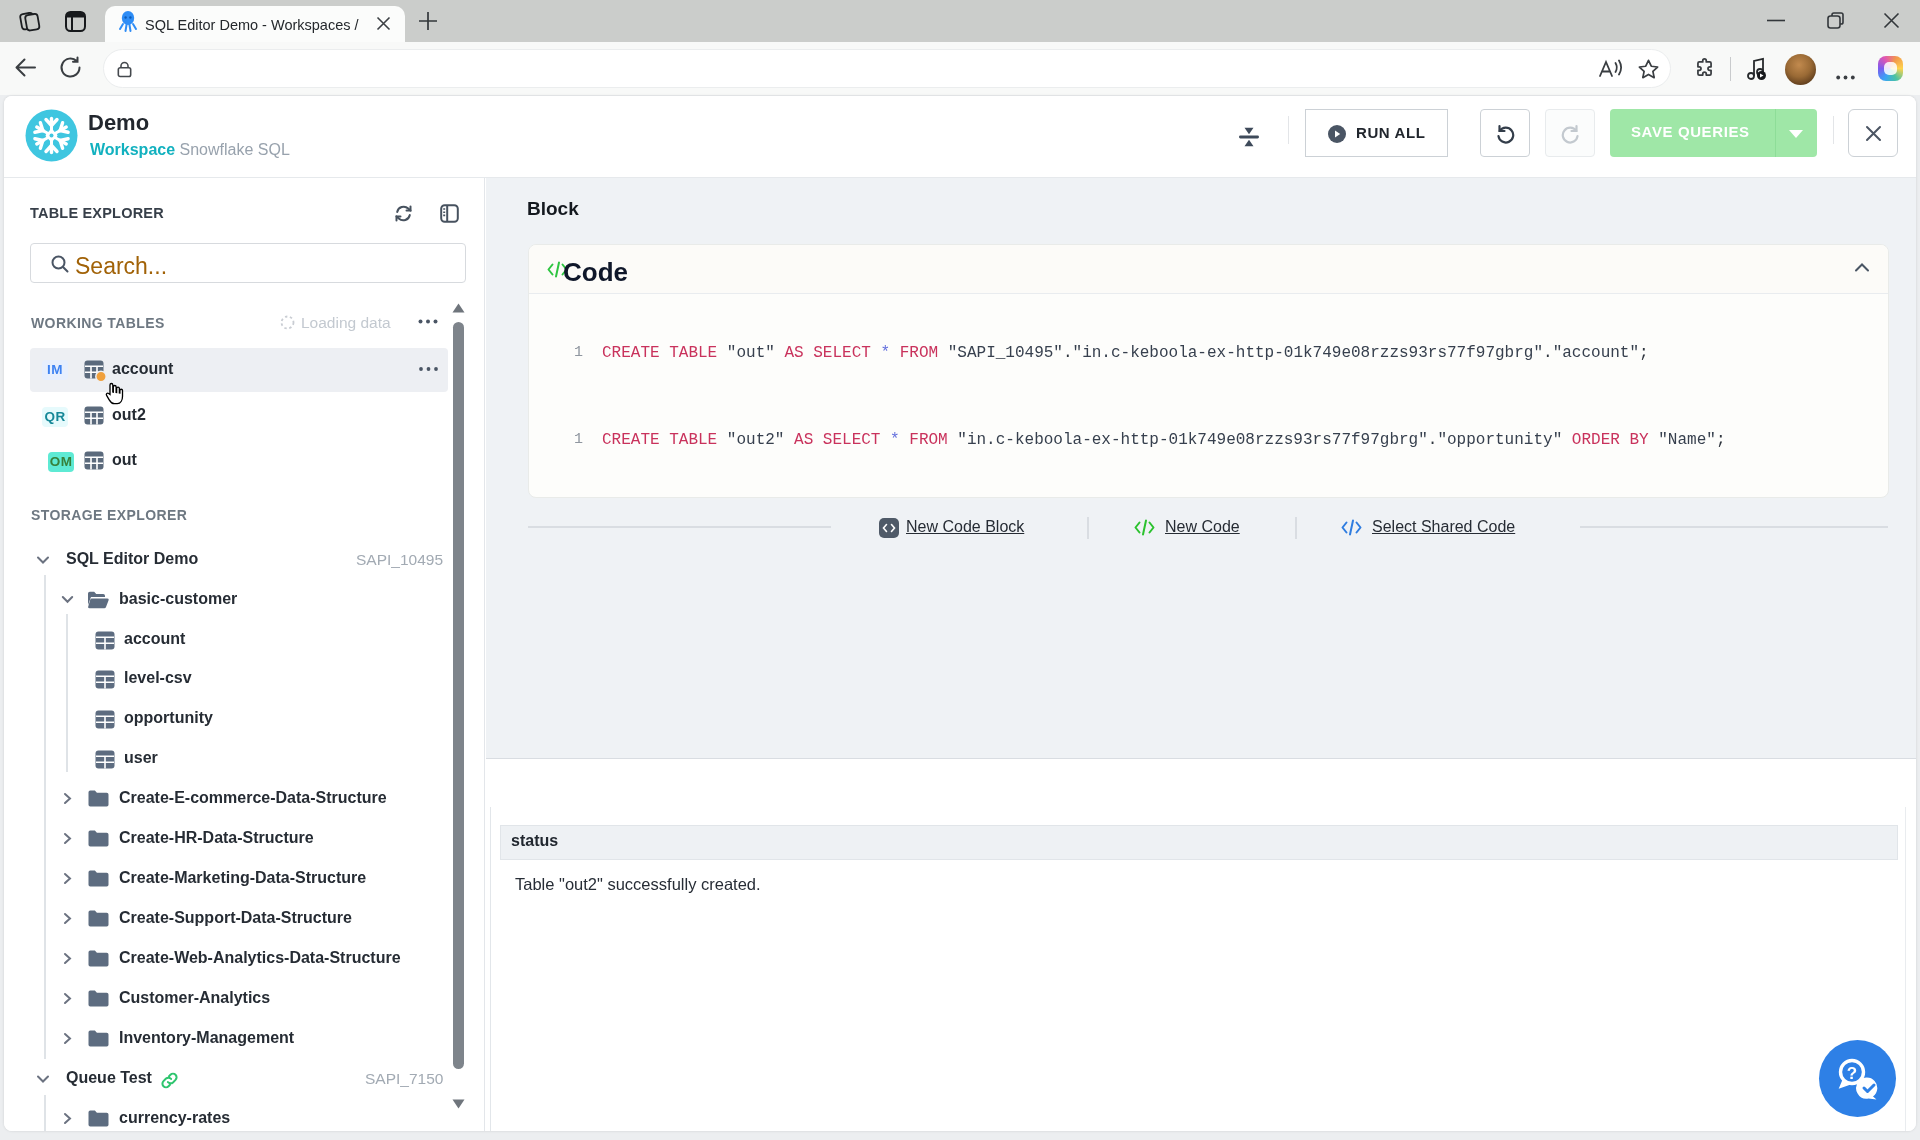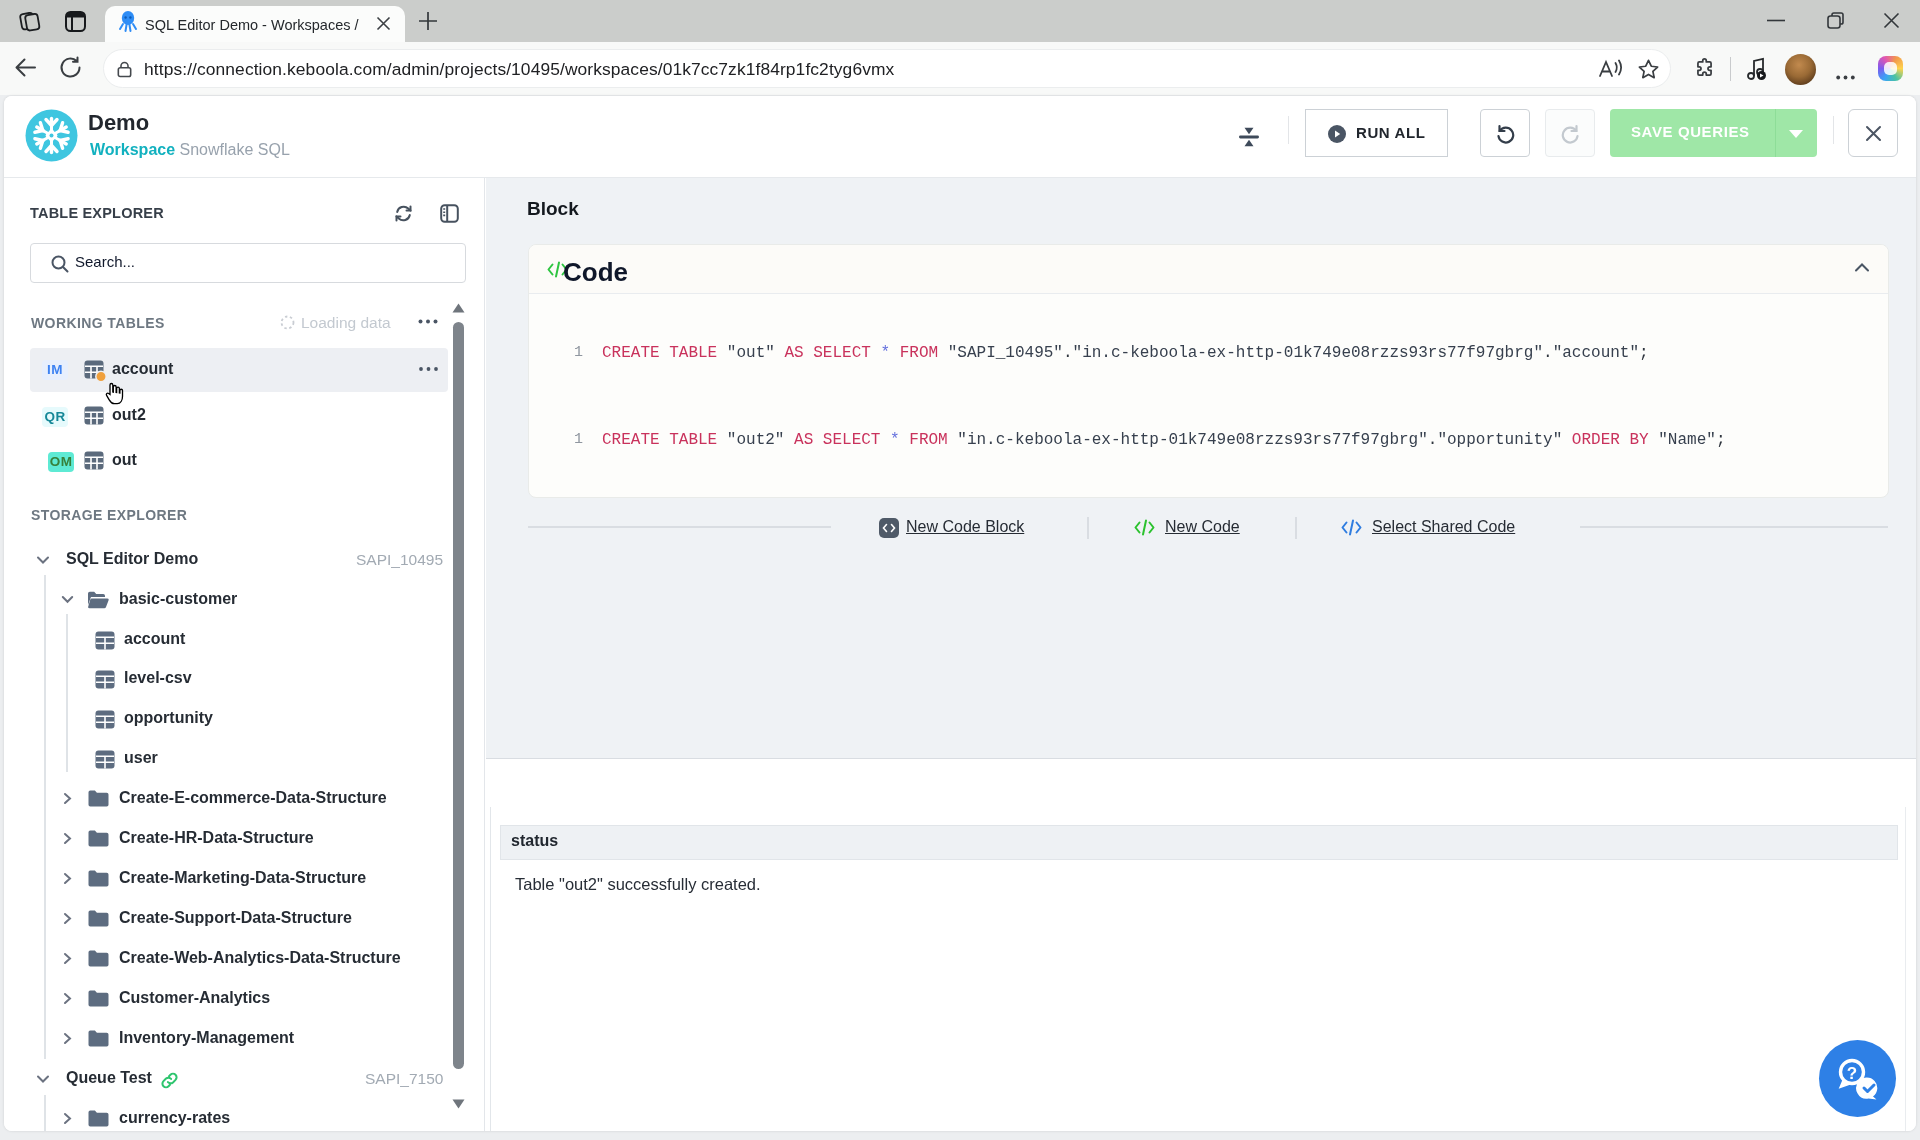--- a/index.html
+++ b/index.html
@@ -102,21 +102,20 @@
       <path d="M21 11.5 H2.5 M10.5 3.5 L2.5 11.5 L10.5 19.5"></path>
     </svg>
   <svg class="abs" style="left:59px;top:14px" width="23" height="23" viewBox="0 0 23 23" fill="none" stroke="#3a3e42" stroke-width="2" stroke-linecap="round">
       <path d="M20.5 11.5 a9 9 0 1 1-2.8-6.5 M18.5 1.5 v4.3 h-4.5"></path>
     </svg>
   <div id="urlpill">
     <svg class="abs" style="left:13px;top:11px" width="15" height="17" viewBox="0 0 17 19" fill="none" stroke="#45494e" stroke-width="1.8">
       <rect x="1.5" y="7.5" width="14" height="10" rx="2"></rect>
         <path d="M4.5 7.5 V5.5 a4 4 0 0 1 8 0 V7.5"></path>
     </svg>
-    <div id="urltext">https://connection.keboola.com/admin/projects/10495/workspaces/01k7cc7zk1f84rp1fc2tyg6vmx</div>
     
     <g>
     <svg class="abs" style="left:1494px;top:9px" width="26" height="22" viewBox="0 0 26 22" fill="none" stroke="#3a3e42" stroke-width="1.8">
       <path d="M2 17 L8 3 L14 17 M4 12.5 H12" stroke-linecap="round"></path>
       <path d="M17.5 4 a9 9 0 0 1 0 9" stroke-linecap="round"></path>
       <path d="M21 1.5 a13.5 13.5 0 0 1 0 14" stroke-linecap="round"></path>
     </svg>
     <svg class="abs" style="left:1533px;top:8px" width="23" height="23" viewBox="0 0 24 24" fill="none" stroke="#3a3e42" stroke-width="1.8" stroke-linejoin="round">
       <path d="M12 2.5 l2.9 6.1 6.6 0.8 -4.9 4.6 1.3 6.5 -5.9-3.3 -5.9 3.3 1.3-6.5 -4.9-4.6 6.6-0.8 z"></path>
     </svg>
@@ -239,21 +238,21 @@
       <rect x="1.2" y="1.2" width="16.6" height="16.6" rx="3.5"></rect>
       <path d="M7.2 1.5 V17.5"></path>
       <path d="M3.2 5 h2 M3.2 8.2 h2 M3.2 11.4 h2" stroke-width="1.6"></path>
     </svg>
 
     <div class="abs" style="left:26px;top:65px;width:436px;height:40px;border:1px solid #d7dade;border-radius:4px;background:#fff">
       <svg class="abs" style="left:20px;top:11px" width="18" height="18" viewBox="0 0 18 18" fill="none" stroke="#4a5564" stroke-width="2" stroke-linecap="round">
           <circle cx="7.5" cy="7.5" r="6"></circle>
           <path d="M12 12 L16.5 16.5"></path>
         </svg>
-      <div class="abs" style="left:44px;top:9px;font-size:15px;color:#0f172a">Search...</div>
+      <div class="abs" style="left:44px;top:9px;font-size:23px;color:#a16207">Search...</div>
     </div>
 
     <div class="abs" style="left:27px;top:136px"><span class="slabel">WORKING TABLES</span></div>
     <svg class="abs" style="left:276px;top:137px" width="15" height="15" viewBox="0 0 15 15" fill="none" stroke="#c9cdd3" stroke-width="1.8" stroke-dasharray="2.4 2.6">
         <circle cx="7.5" cy="7.5" r="6"></circle>
       </svg>
     <div class="abs" style="left:297px;top:136px;font-size:15.5px;color:#c3c9d0">Loading data</div>
     <svg class="abs" style="left:414px;top:141px" width="20" height="5" viewBox="0 0 20 5" fill="#4a5564">
         <circle cx="2.5" cy="2.5" r="2"></circle>
         <circle cx="10" cy="2.5" r="2"></circle>

